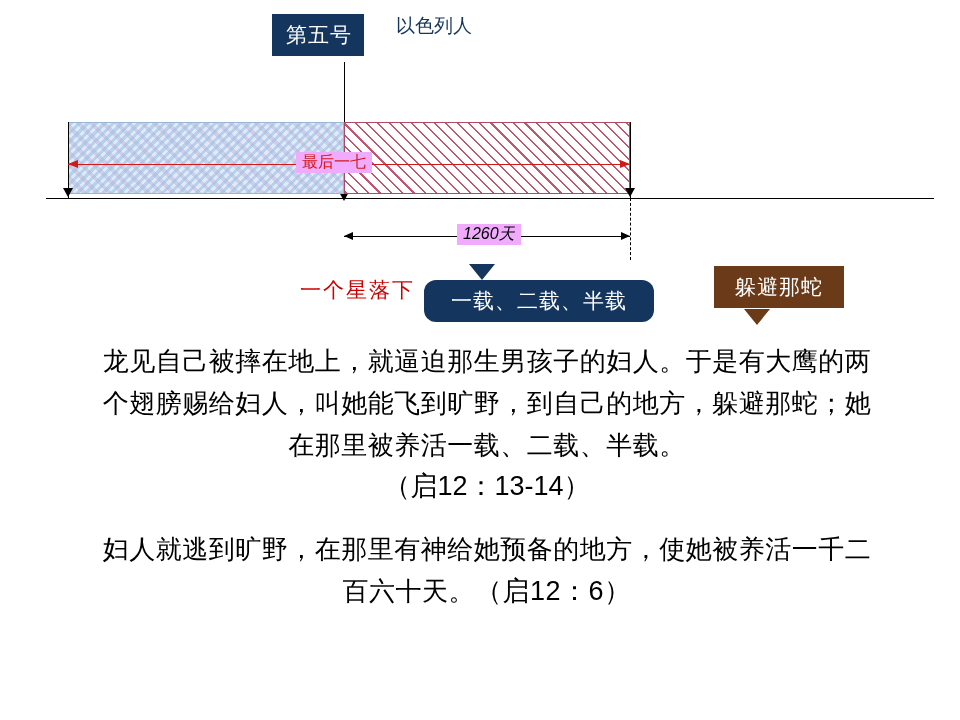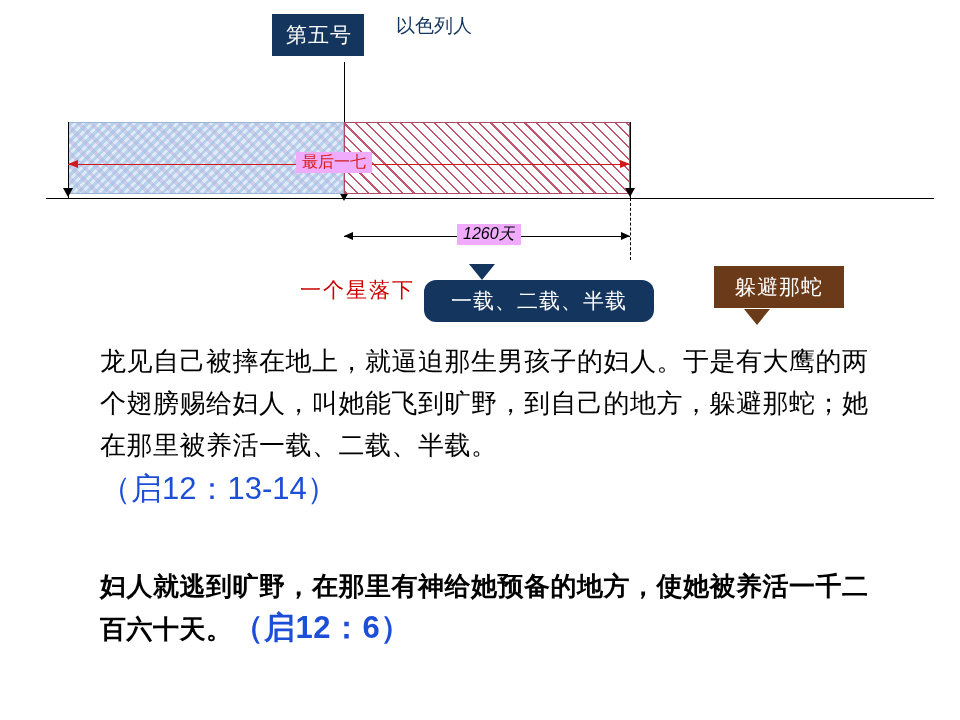--- a/index.html
+++ b/index.html
@@ -132,37 +132,37 @@
     position: absolute;
     color: #cc0000;
     font-size: 21px;
     letter-spacing: 2px;
     white-space: nowrap;
   }
 
   
   #textblock {
     position: absolute;
-    left: 100px;
+    left: 92px;
     top: 340px;
     width: 790px;
+    text-align: center;
   }
   .para {
     font-size: 26px;
     line-height: 42px;
     color: #000000;
     letter-spacing: 0.5px;
   }
   .para.second {
-    margin-top: 55px;
-    font-weight: bold;
+    margin-top: 24px;
   }
   .ref {
-    color: #1d4ed8;
-    font-size: 31px;
+    color: #000000;
+    font-size: 27px;
   }
   .ref-line {
     margin-top: 2px;
   }
 </style>
 </head>
 <body>
 
 <div id="diagram">
 

